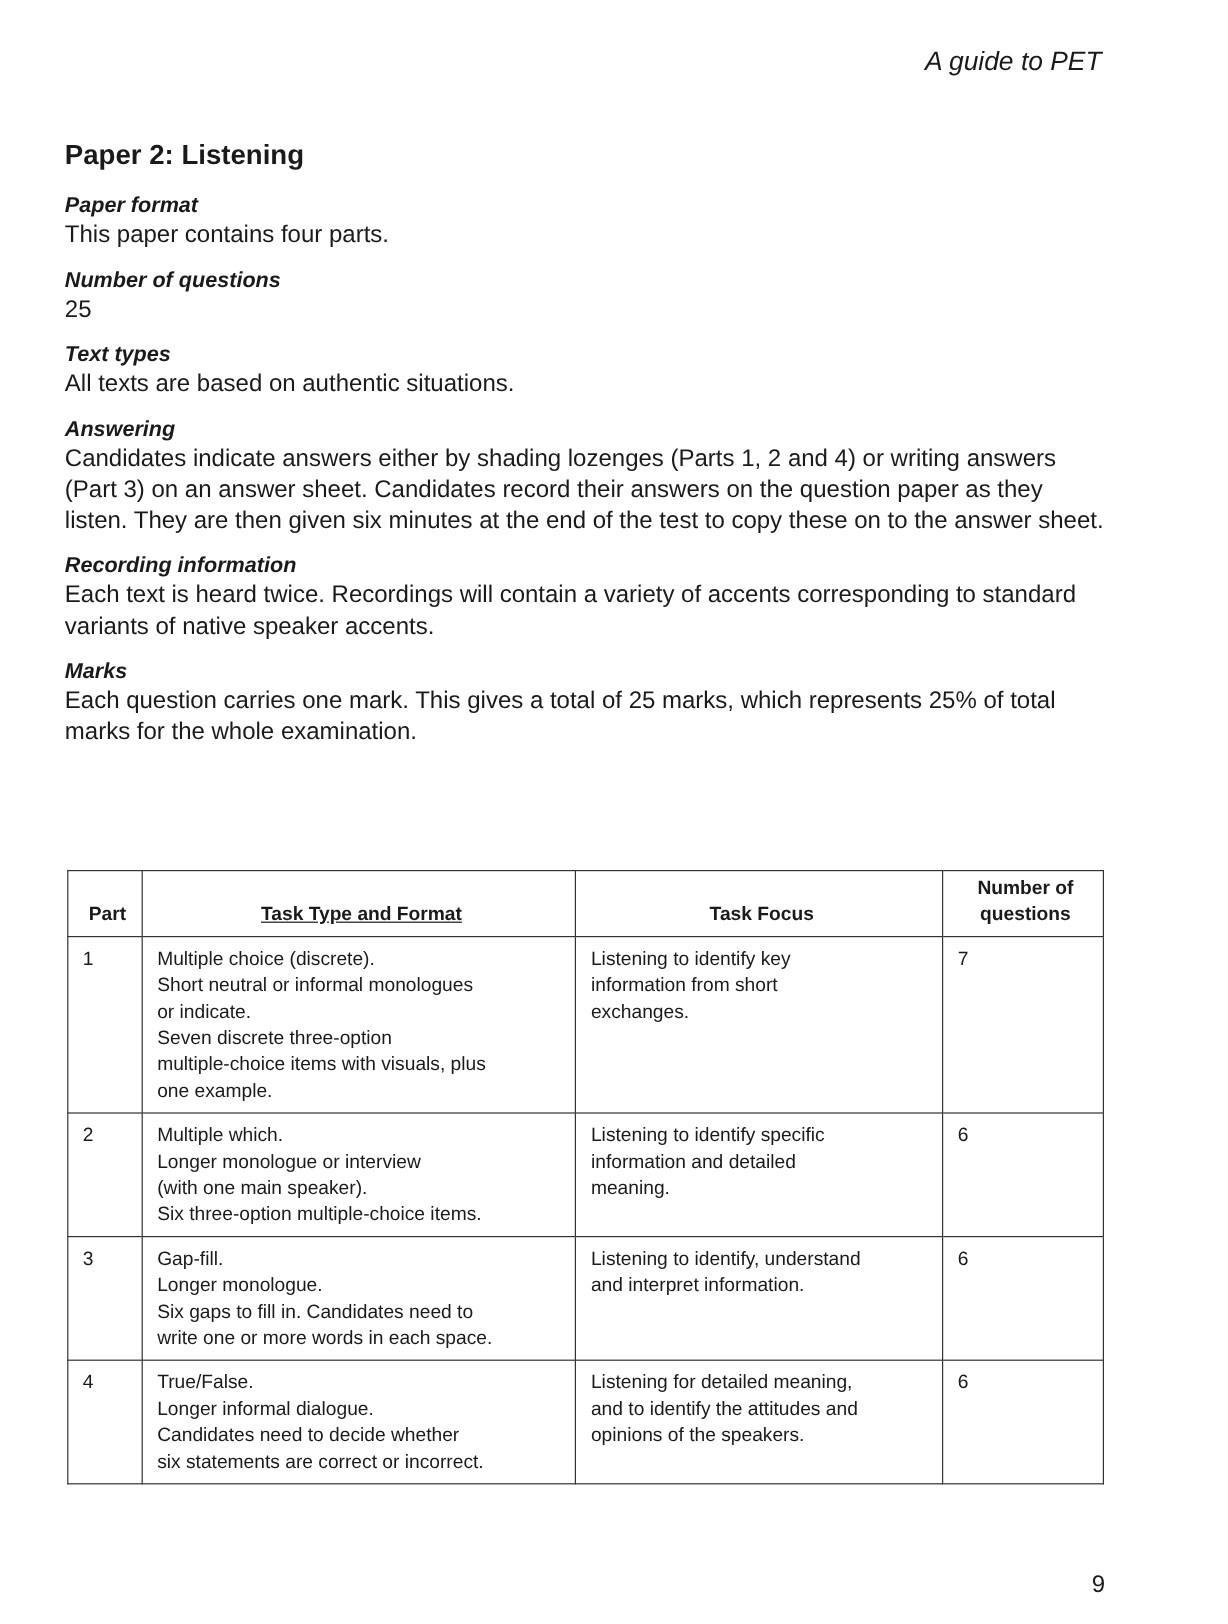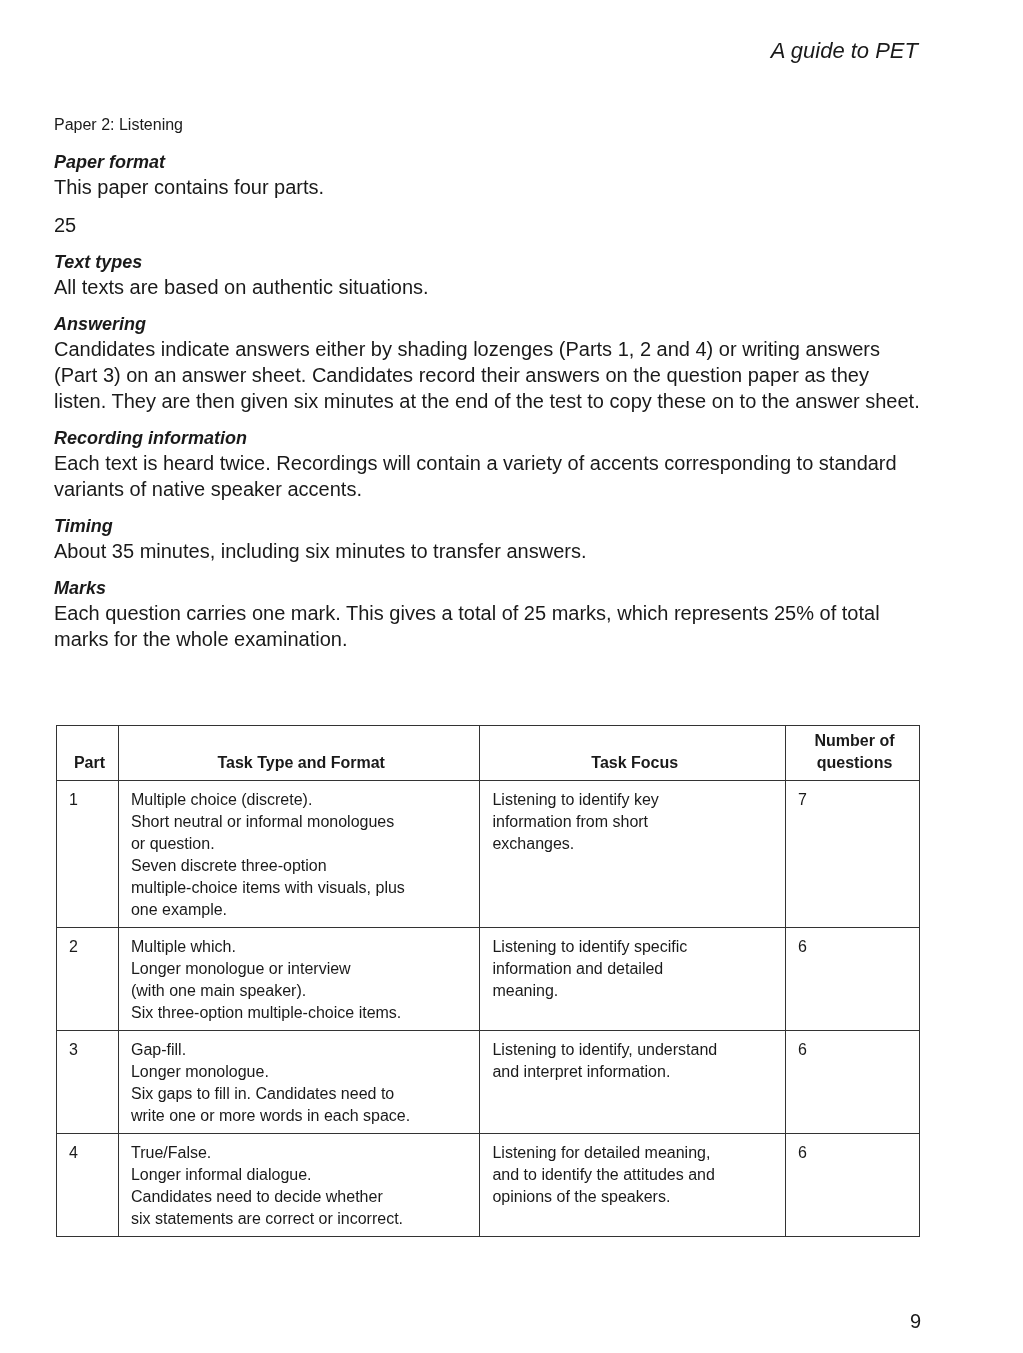--- a/index.html
+++ b/index.html
@@ -18,22 +18,22 @@
       font-size: 22px;
       color: #1a1a1a;
     }
     .content {
       position: absolute;
       left: 54px;
       top: 116px;
       width: 870px;
     }
     .paper-title {
-      font-weight: normal;
-      font-size: 16px;
+      font-weight: bold;
+      font-size: 23px;
       margin-bottom: 16px;
     }
     .section { margin-bottom: 12px; }
     .section-heading {
       font-weight: bold;
       font-size: 18px;
       line-height: 24px;
       font-style: italic;
     }
     .section-body {
@@ -57,21 +57,21 @@
     }
     table.spec th {
       vertical-align: bottom;
       font-weight: bold;
       padding-top: 4px;
       padding-bottom: 6px;
       text-align: center;
     }
     table.spec td { padding-top: 8px; padding-bottom: 6px; }
     .col-part { width: 62px; }
-    .col-type { width: 362px; }
+    .col-type { width: 362px; text-decoration: underline; }
     .col-focus { width: 306px; }
     .col-num { width: 134px; }
     .line { display: block; }
     .page-number {
       position: absolute;
       right: 102px;
       bottom: 20px;
       font-size: 20px;
     }
   </style>
@@ -81,37 +81,34 @@
 <div class="running-head">A guide to PET</div>
 
 <div class="content">
   <div class="paper-title">Paper 2: Listening</div>
 
   <div class="section">
     <div class="section-heading">Paper format</div>
     <div class="section-body">This paper contains four parts.</div>
   </div>
   <div class="section">
+    <div class="section-heading">Number of questions</div>
     <div class="section-body">25</div>
   </div>
   <div class="section">
     <div class="section-heading">Text types</div>
     <div class="section-body">All texts are based on authentic situations.</div>
   </div>
   <div class="section">
     <div class="section-heading">Answering</div>
     <div class="section-body">Candidates indicate answers either by shading lozenges (Parts 1, 2 and 4) or writing answers (Part 3) on an answer sheet. Candidates record their answers on the question paper as they listen. They are then given six minutes at the end of the test to copy these on to the answer sheet.</div>
   </div>
   <div class="section">
     <div class="section-heading">Recording information</div>
     <div class="section-body">Each text is heard twice. Recordings will contain a variety of accents corresponding to standard variants of native speaker accents.</div>
-  </div>
-  <div class="section">
-    <div class="section-heading">Timing</div>
-    <div class="section-body">About 35 minutes, including six minutes to transfer answers.</div>
   </div>
   <div class="section">
     <div class="section-heading">Marks</div>
     <div class="section-body">Each question carries one mark. This gives a total of 25 marks, which represents 25% of total marks for the whole examination.</div>
   </div>
 </div>
 
 <table class="spec">
   <thead>
     <tr>
@@ -123,21 +120,21 @@
         <span class="line">questions</span>
       </th>
     </tr>
   </thead>
   <tbody>
     <tr>
       <td>1</td>
       <td>
         <span class="line">Multiple choice (discrete).</span>
         <span class="line">Short neutral or informal monologues</span>
-        <span class="line">or question.</span>
+        <span class="line">or indicate.</span>
         <span class="line">Seven discrete three-option</span>
         <span class="line">multiple-choice items with visuals, plus</span>
         <span class="line">one example.</span>
       </td>
       <td>
         <span class="line">Listening to identify key</span>
         <span class="line">information from short</span>
         <span class="line">exchanges.</span>
       </td>
       <td>7</td>

